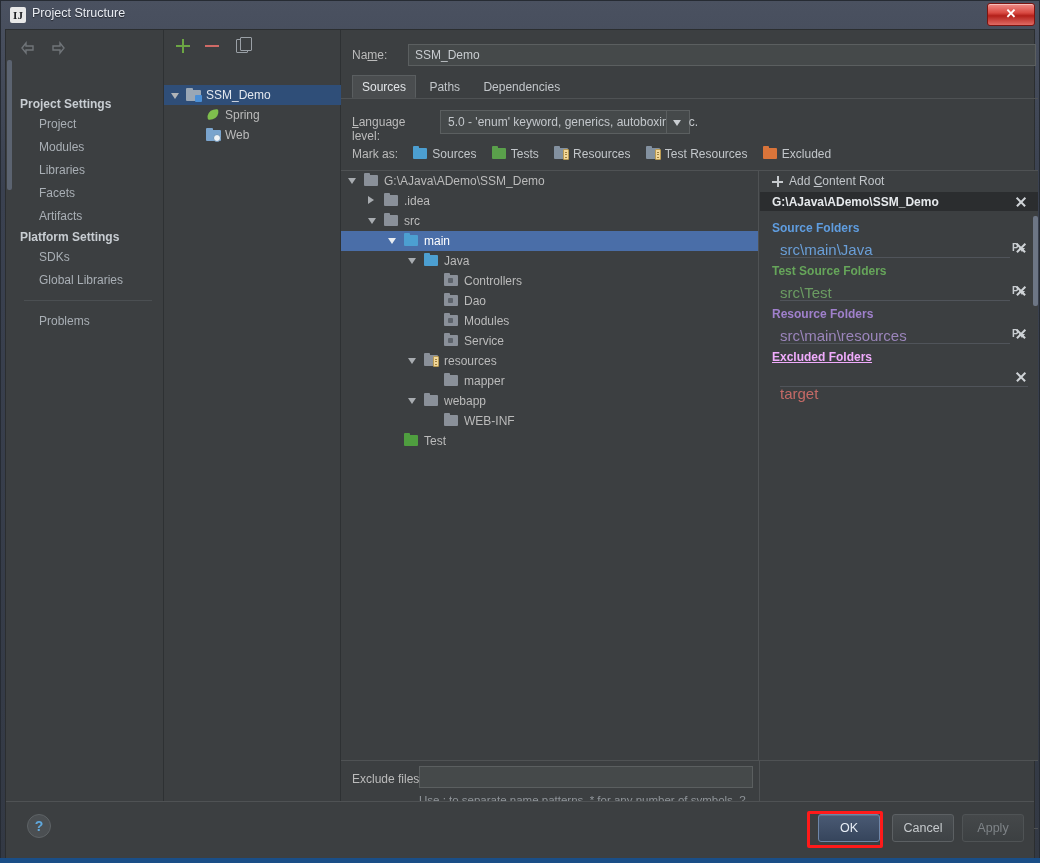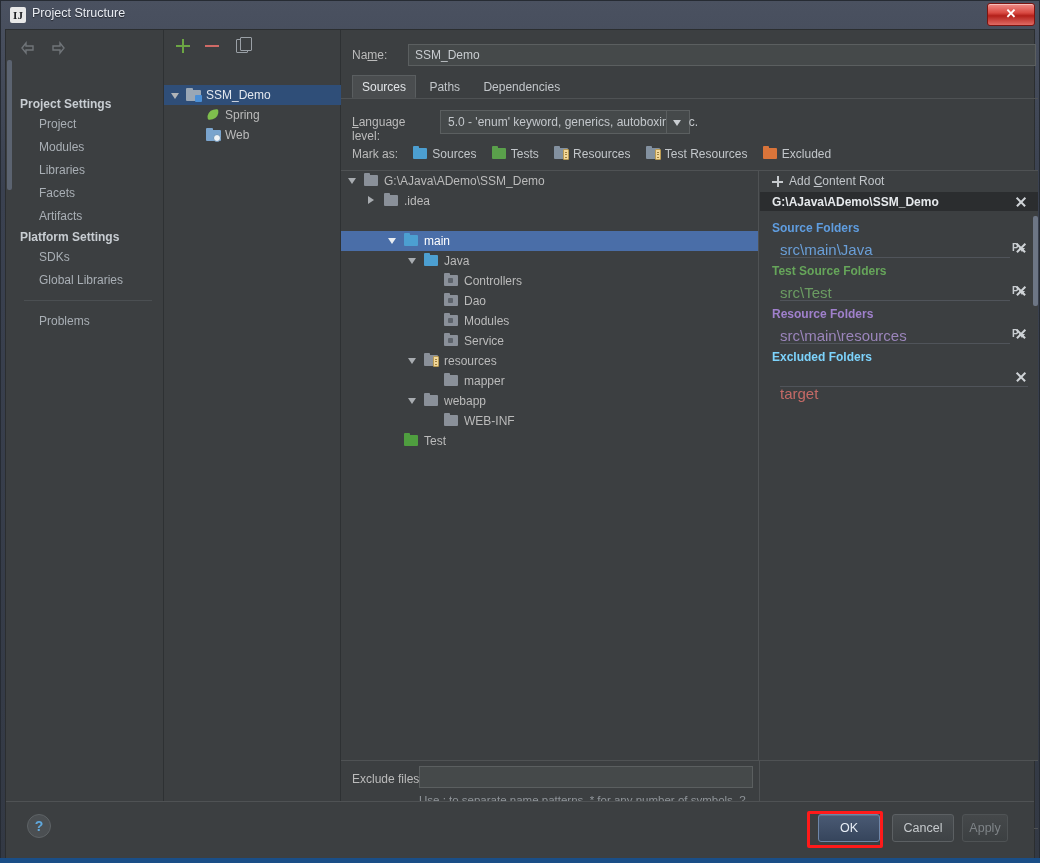--- a/index.html
+++ b/index.html
@@ -306,21 +306,21 @@
   }
   .xmark b:first-child { transform: rotate(45deg); }
   .xmark b:last-child  { transform: rotate(-45deg); }
 
   .sect-title {
     position: absolute; left: 12px; font-size: 12px; font-weight: bold; white-space: nowrap;
   }
   .sect-title.src  { color: #5f9de0; }
   .sect-title.test { color: #66a55a; }
   .sect-title.rsc  { color: #a080cc; }
-  .sect-title.exc  { color: #7dd3fc; }
+  .sect-title.exc  { color: #f0abfc; text-decoration: underline; }
   .fpath {
     position: absolute; left: 20px; font-size: 15px; white-space: nowrap;
   }
   .fpath.src  { color: #6a9fd8; }
   .fpath.test { color: #6b9c62; text-align: right; }
   .fpath.rsc  { color: #9b85bb; }
   .fpath.exc  { color: #c56a66; }
   .uline { position: absolute; height: 1px; background: #50545a; }
   .ptag {
     position: absolute; font-size: 10px; color: #c9cdd1; font-weight: bold;
@@ -369,21 +369,21 @@
     background: linear-gradient(180deg,#4a5a74 0%, #36455c 100%);
     border: 1px solid #6e86a8; color: #e8eef6;
     box-shadow: inset 0 1px 0 rgba(255,255,255,.12);
   }
   .btn.cancel {
     left: 886px; width: 62px;
     background: linear-gradient(180deg,#4a4e51 0%, #3e4245 100%);
     border: 1px solid #5c6063; color: #c6cacd;
   }
   .btn.apply {
-    left: 956px; width: 46px;
+    left: 956px; width: 62px;
     background: linear-gradient(180deg,#45484a 0%, #3c4042 100%);
     border: 1px solid #4f5355; color: #7e8387;
   }
   .ok-highlight {
     position: absolute; left: 806px; top: 810px; width: 76px; height: 37px;
     border: 3px solid #ff1a1a; box-sizing: border-box; border-radius: 2px;
   }
   .taskbar {
     position: absolute; left: 0; bottom: 0; width: 1040px; height: 5px;
     background: #1a4e87;
@@ -541,20 +541,25 @@
             <i class="tfolder grey" style="left:23px"></i>
             <span class="tlabel" style="left:43px">G:\AJava\ADemo\SSM_Demo</span>
           </div>
 
           <div class="trow" style="top:20px">
             <i class="tri-t right" style="left:27px"></i>
             <i class="tfolder grey" style="left:43px"></i>
             <span class="tlabel" style="left:63px">.idea</span>
           </div>
 
+          <div class="trow" style="top:40px">
+            <i class="tri-t" style="left:27px"></i>
+            <i class="tfolder grey" style="left:43px"></i>
+            <span class="tlabel" style="left:63px">src</span>
+          </div>
 
           <div class="trow sel" style="top:60px">
             <i class="tri-t on" style="left:47px"></i>
             <i class="tfolder blue" style="left:63px"></i>
             <span class="tlabel" style="left:83px">main</span>
           </div>
 
           <div class="trow" style="top:80px">
             <i class="tri-t" style="left:67px"></i>
             <i class="tfolder blue" style="left:83px"></i>

